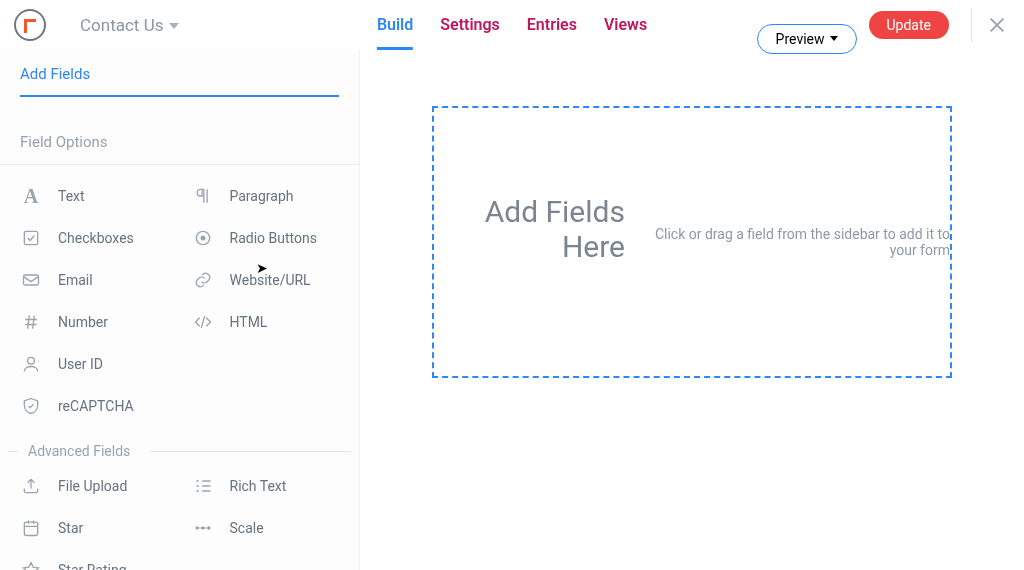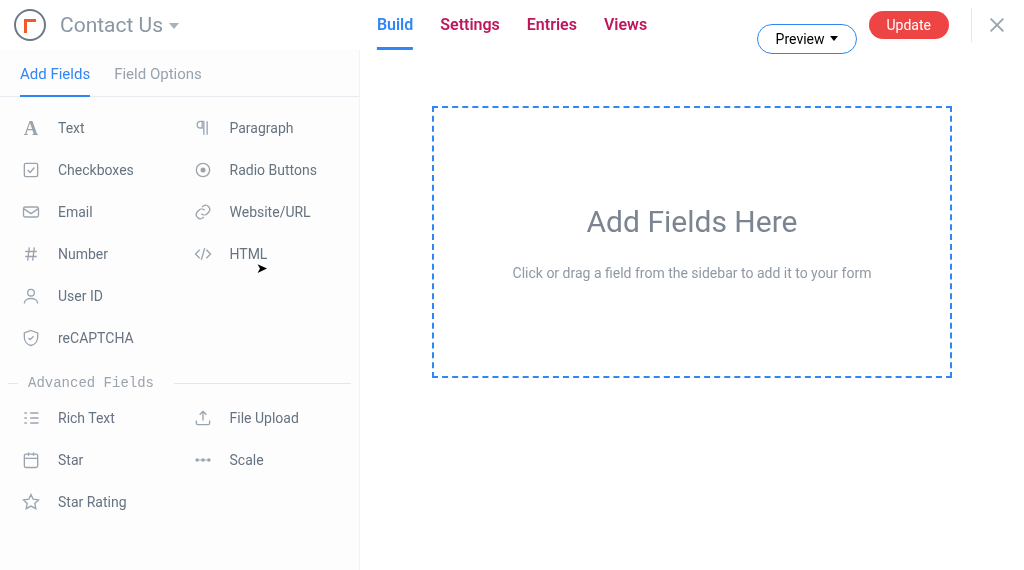--- a/index.html
+++ b/index.html
@@ -24,25 +24,26 @@
     width: 32px; height: 32px; border-radius: 50%;
     border: 2.5px solid #6d7985;
     display: flex; align-items: center; justify-content: center;
     margin-right: 14px;
   }
   .logo-inner {
     width: 12px; height: 14px; border: 3px solid #f05a28; border-bottom: none; border-right: none;
     position: relative; top:1px;
   }
   .form-title {
-    font-size: 21px;
+    font-size: 17px;
     color: #8a97a5;
     font-weight: 400;
     display: flex; align-items: center; gap: 6px;
     cursor: pointer;
+    margin-left: 20px;
   }
   .chev-down {
     width: 0; height: 0; border-left: 5px solid transparent; border-right: 5px solid transparent;
     border-top: 6px solid #a8b2bd;
     margin-top: 3px;
   }
   .topnav {
     position: absolute; left: 50%; transform: translateX(-50%);
     display: flex; gap: 27px; align-items: center; height: 100%;
   }
@@ -77,22 +78,23 @@
 
   
   .main { display:flex; height: calc(570px - 50px); }
   .sidebar {
     width: 360px;
     background: #fdfdfd;
     border-right: 1px solid #f0f2f4;
     display:flex; flex-direction:column;
   }
   .sidebar-tabs {
-    display:flex; gap: 24px; padding: 14px 20px 0 20px;
+    display:flex; gap: 36px; padding: 14px 20px 0 20px;
     border-bottom: 1px solid #e7eaee;
+    flex-direction: column;
   }
   .sidebar-tab {
     font-size:15px; color:#98a2ad; padding-bottom:12px; cursor:pointer;
     border-bottom: 2.5px solid transparent; position:relative; top:1px;
   }
   .sidebar-tab.active { color:#2f86f7; border-bottom-color:#2f86f7; }
 
   .field-list { padding: 10px 0 0 0; overflow:hidden; flex:1; }
   .field-grid {
     display:grid; grid-template-columns: 1fr 1fr;
@@ -105,34 +107,34 @@
     cursor: grab;
     color:#667380; font-size:14px;
   }
   .field-item .icon {
     width:22px; height:22px; display:flex;align-items:center;justify-content:center;
     color:#9aa4af;
   }
   .field-item.single { grid-column: 1 / 2; }
   .section-header {
     display:flex; align-items:center; margin: 16px 0 6px 0; padding: 0 8px;
-    color:#9aa4af; font-size:14px;font-family:Liberation Mono, monospace;
+    color:#9aa4af; font-size:14px;
   }
   .section-header::before, .section-header::after {
     content:""; flex:0 0 10px; height:1px; background:#e3e7eb;
   }
   .section-header::after { flex:1 1 auto; margin-left:10px;}
   .section-header span { padding: 0 10px; }
 
   
   .canvas { flex:1; display:flex; align-items:flex-start; justify-content:center; padding: 56px 42px; }
   .dropzone {
     width: 100%; max-width: 520px; height: 272px;
     border: 2px dashed #2f86f7;
-    display:flex; flex-direction:column; align-items:center; justify-content:center;
+    display:flex; align-items:center; justify-content:center;
     color:#8a97a5; text-align:right;
   }
   .dropzone h2 {
     font-size: 30px; font-weight:400; color:#7a8591; margin-bottom: 26px;
   }
   .dropzone p { font-size: 14px; color:#8f99a4; }
 
   
   .cursor-glyph {
     position:absolute; left:256px; top:260px; pointer-events:none;
@@ -284,34 +286,34 @@
 
       <div class="section-header">
         <span>Advanced Fields</span>
       </div>
 
       <div class="field-grid">
 
         <div class="field-item">
           <span class="icon">
             <svg viewBox="0 0 24 24">
-                <path d="M11 6h10M11 12h10M11 18h10M4 6h3M7 12H4M4 18h3"></path>
-              </svg>
-          </span>
-          <span>Rich Text</span>
-        </div>
-
-        <div class="field-item">
-          <span class="icon">
-            <svg viewBox="0 0 24 24">
                 <path d="M12 15V4m0 0L8 8m4-4 4 4"></path>
                 <path d="M4 15v3a2 2 0 0 0 2 2h12a2 2 0 0 0 2-2v-3"></path>
               </svg>
           </span>
           <span>File Upload</span>
+        </div>
+
+        <div class="field-item">
+          <span class="icon">
+            <svg viewBox="0 0 24 24">
+                <path d="M11 6h10M11 12h10M11 18h10M4 6h3M7 12H4M4 18h3"></path>
+              </svg>
+          </span>
+          <span>Rich Text</span>
         </div>
 
         <div class="field-item">
           <span class="icon">
             <svg viewBox="0 0 24 24">
                 <rect x="4" y="5" width="16" height="16" rx="2"></rect>
                 <path d="M4 10h16M9 3v4M15 3v4"></path>
               </svg>
           </span>
           <span>Star</span>

